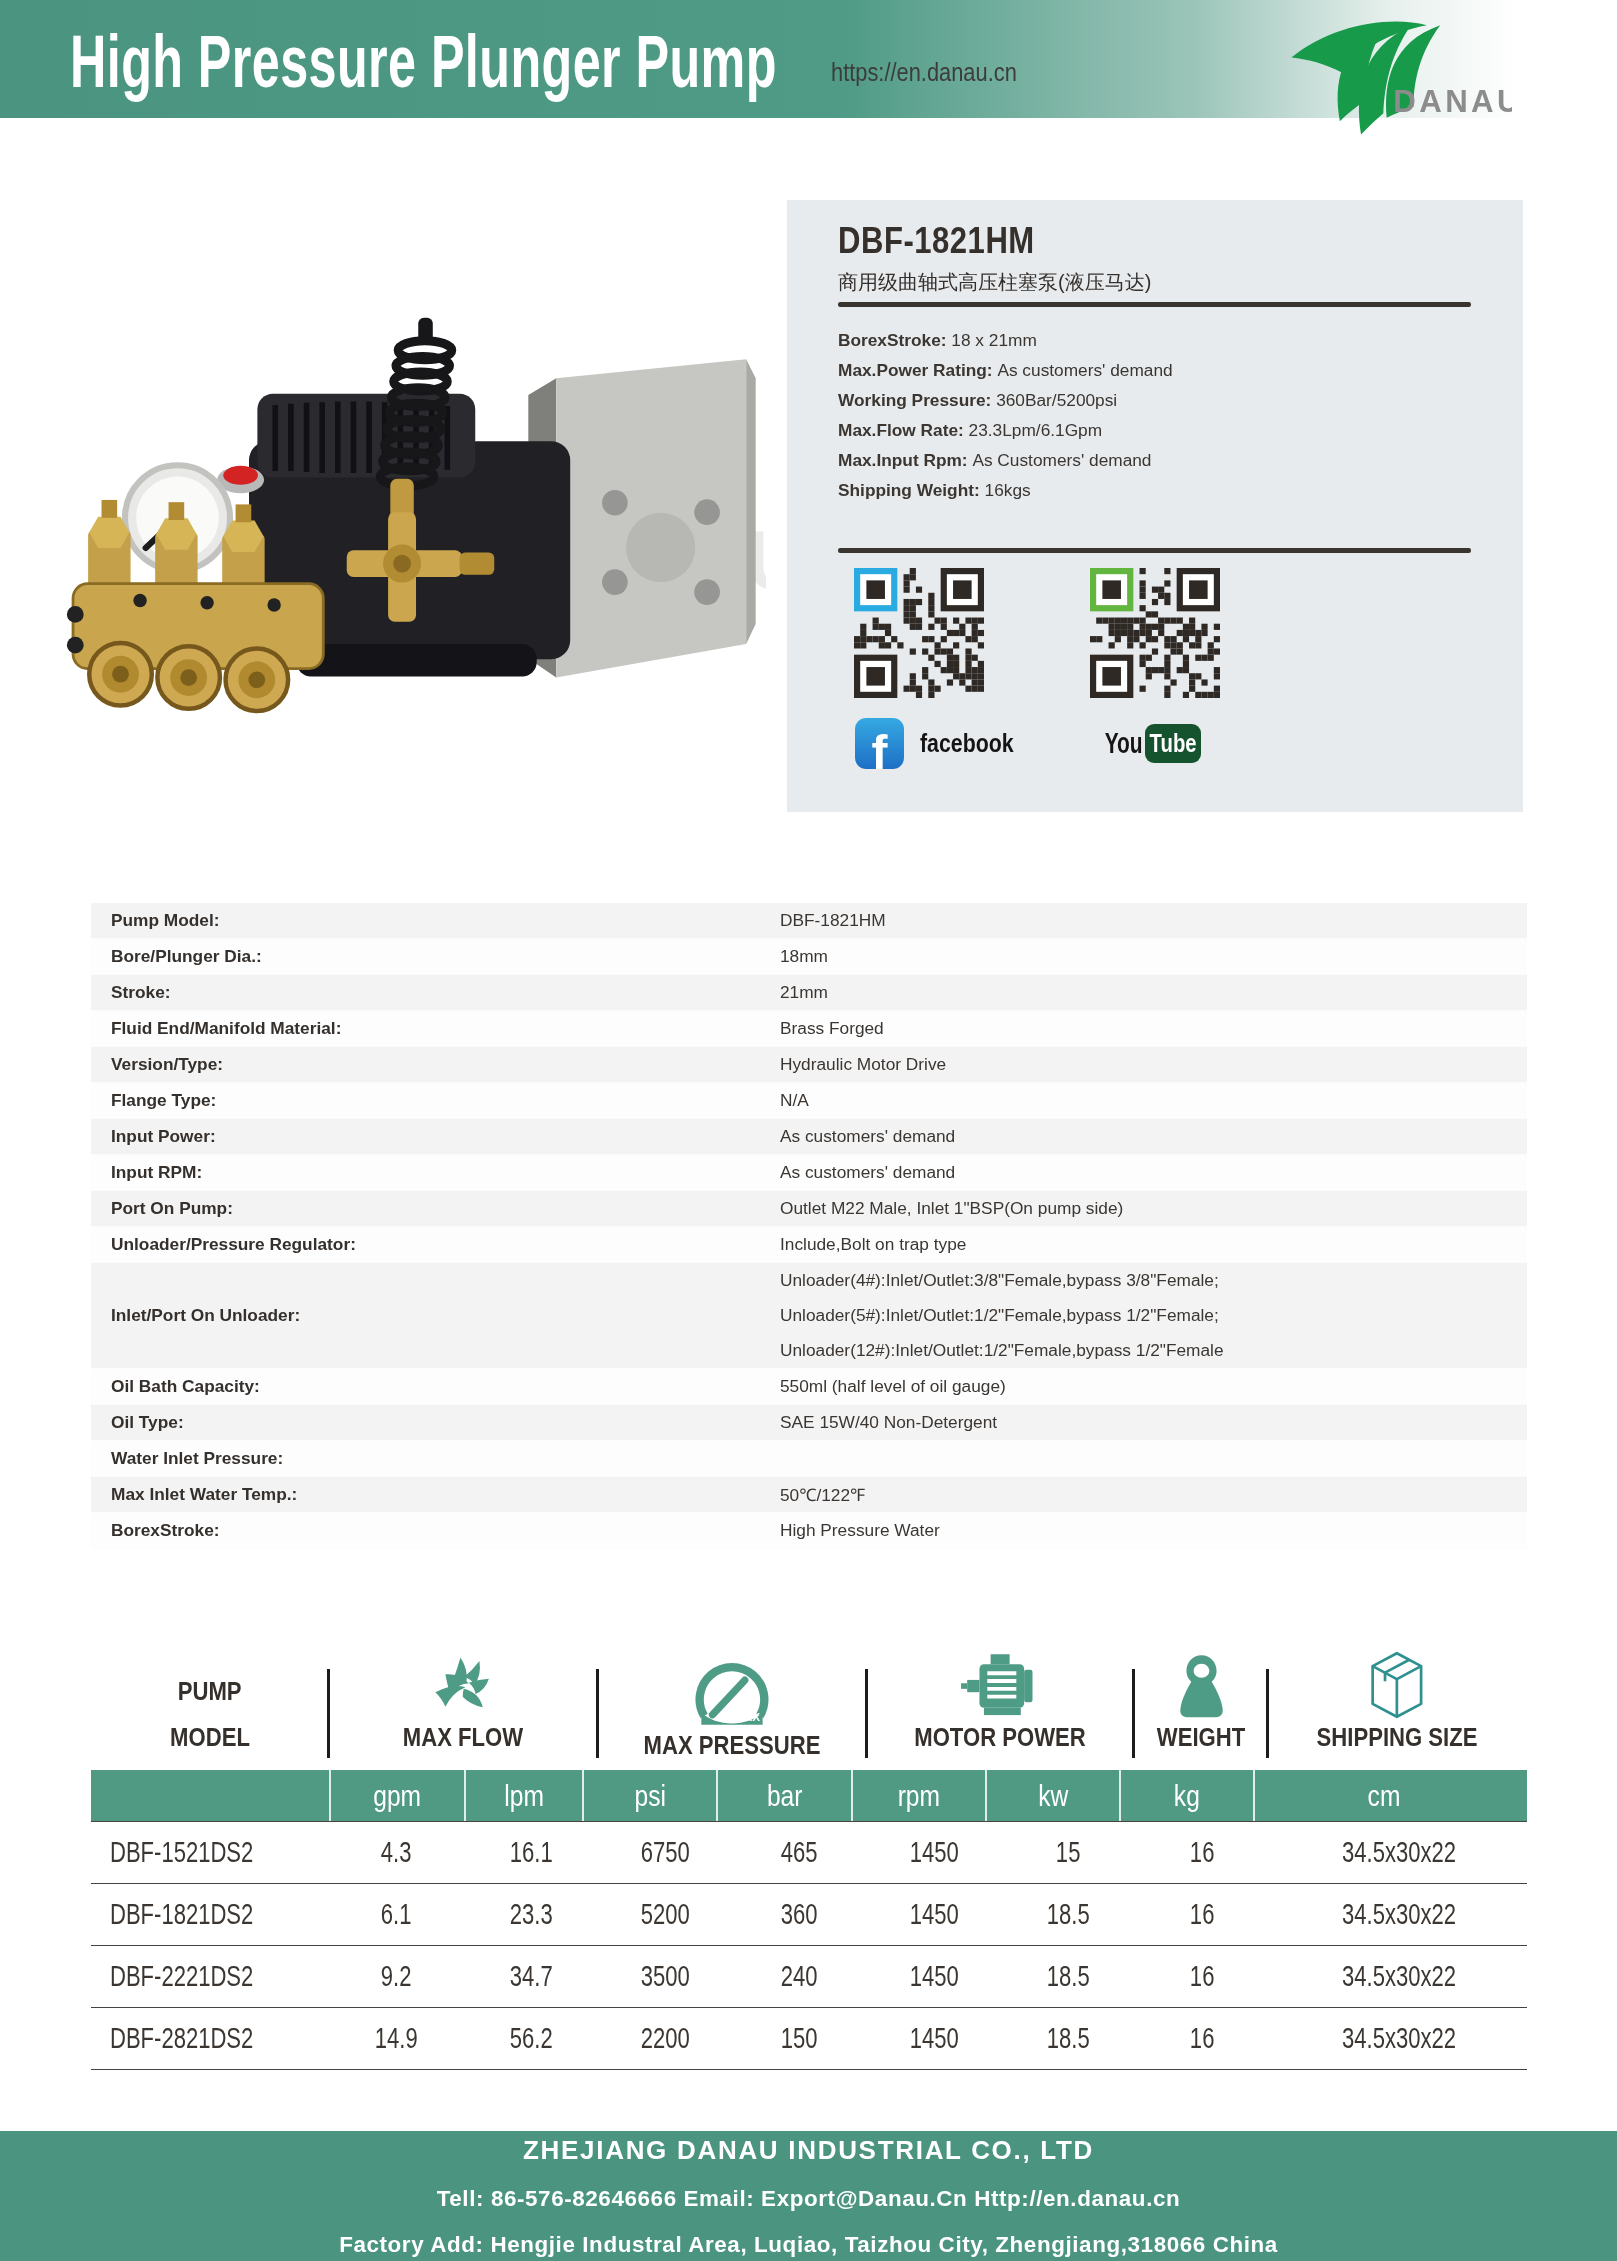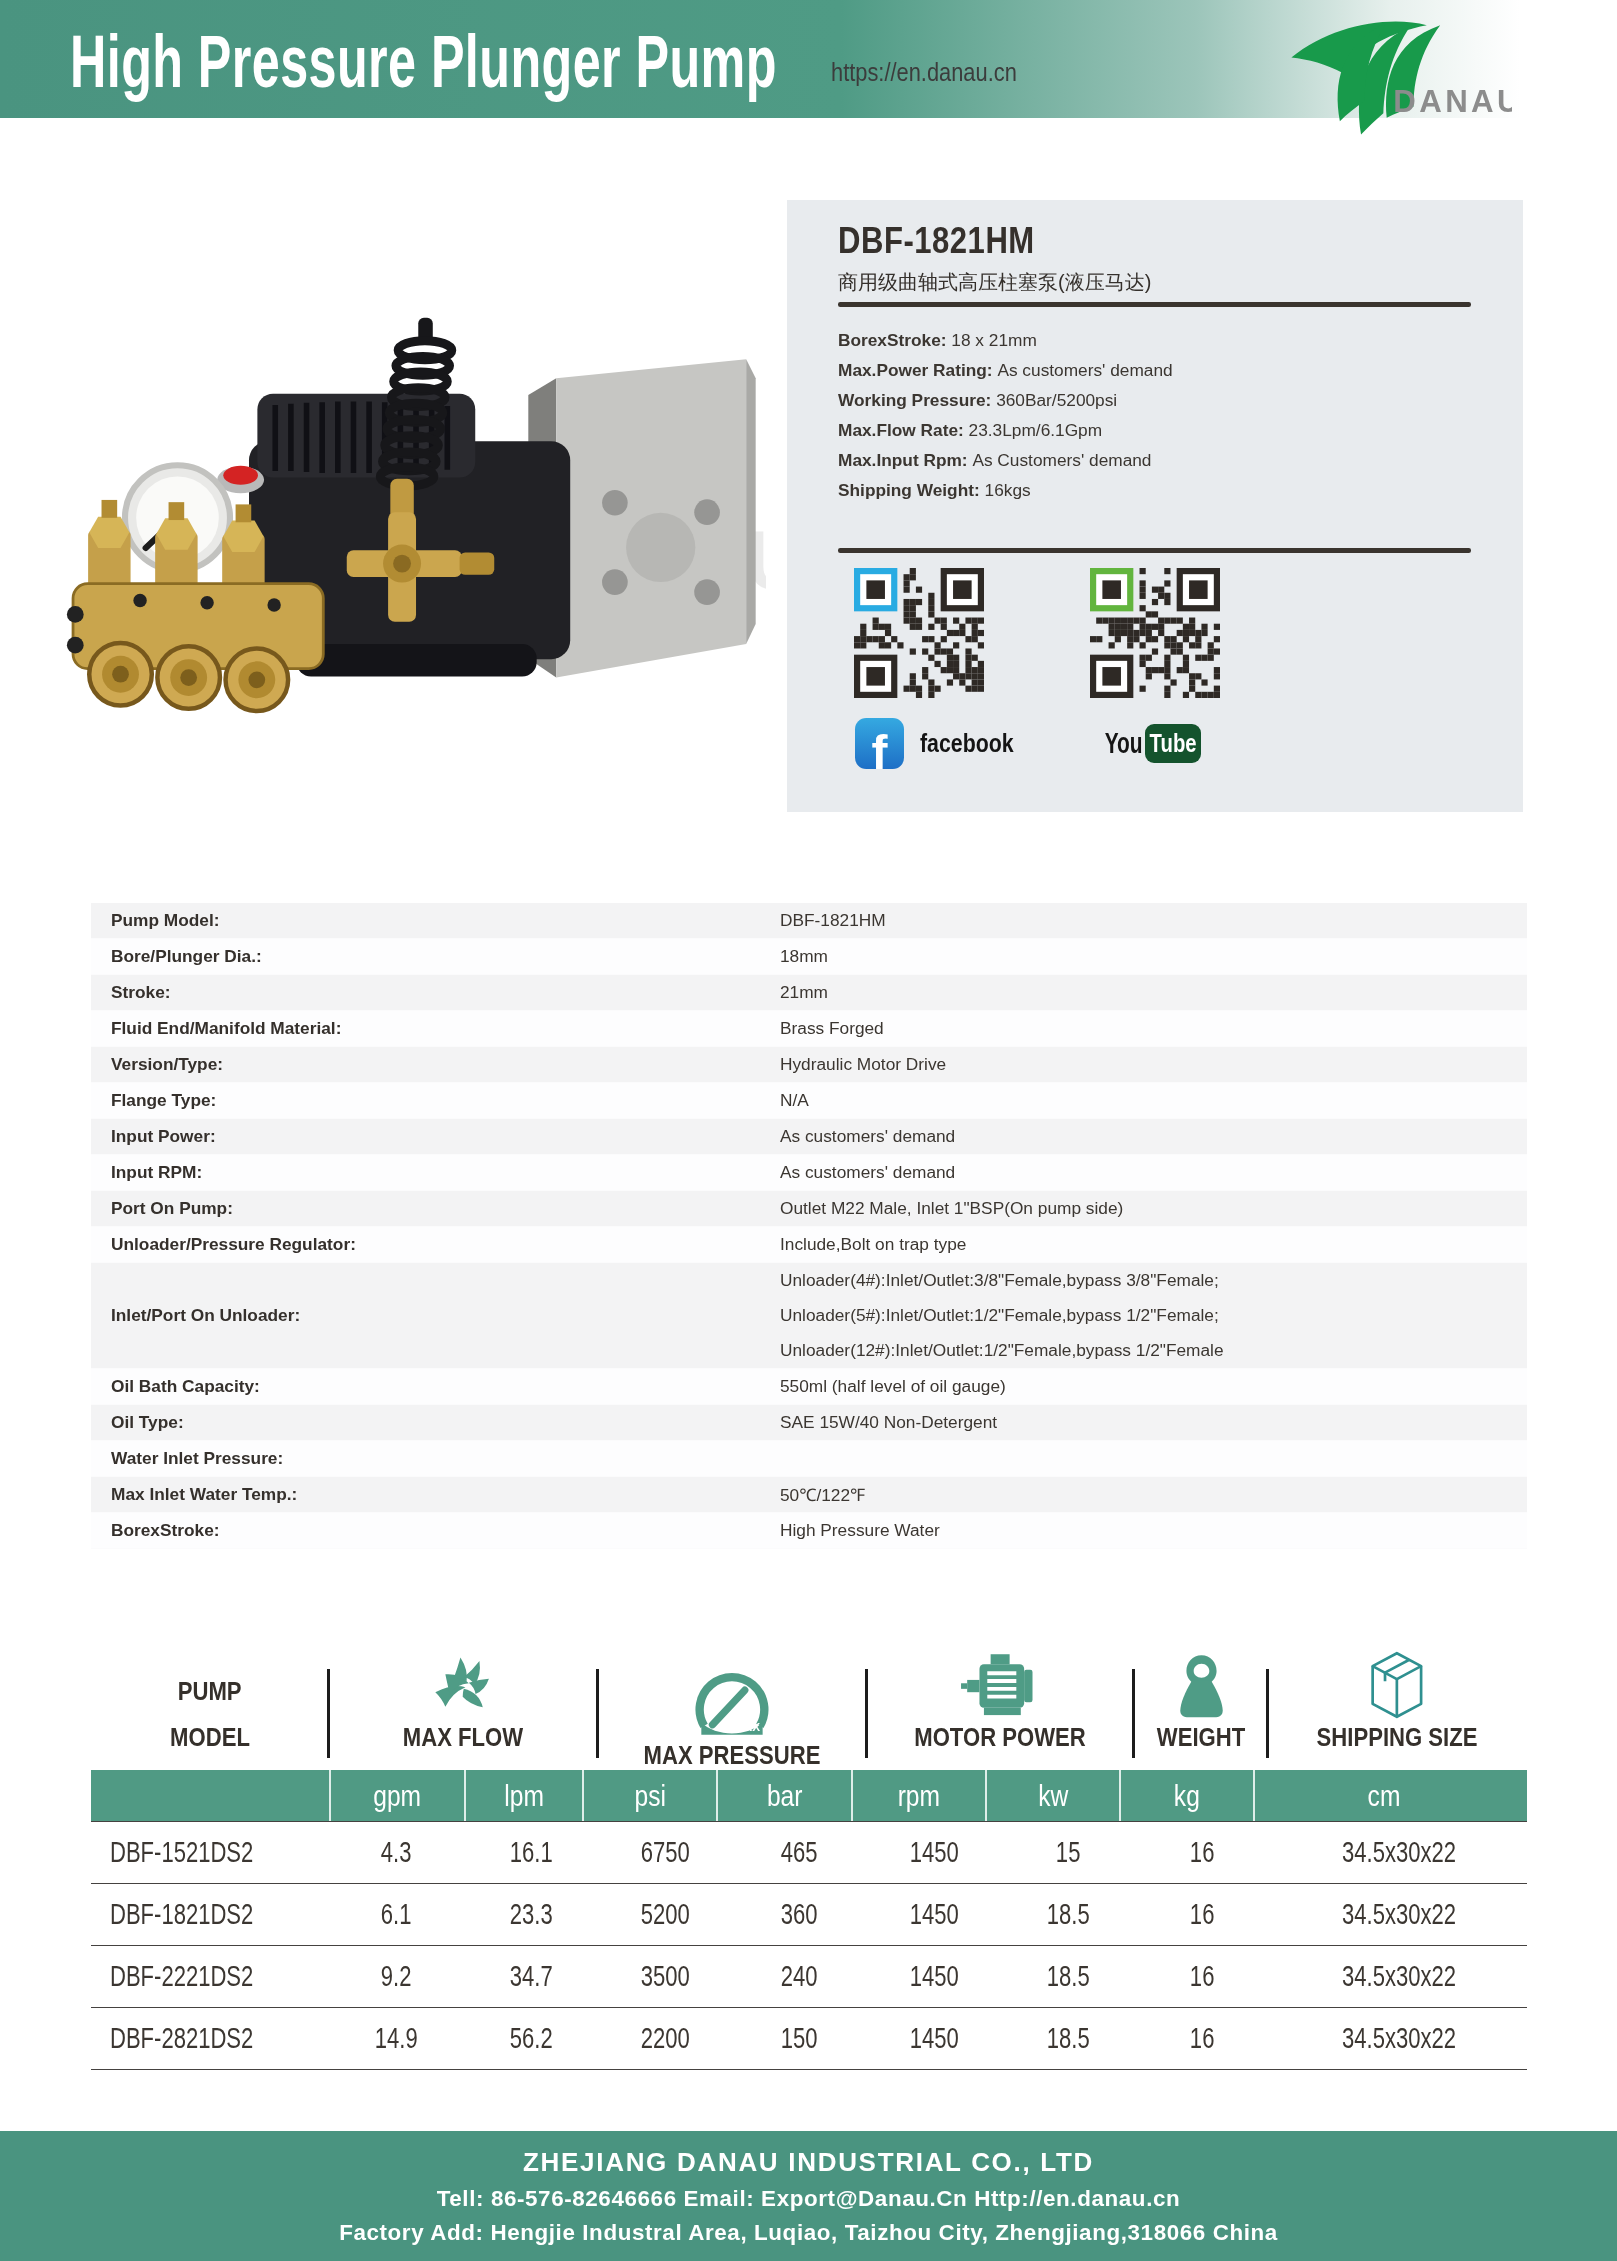--- a/index.html
+++ b/index.html
@@ -71,21 +71,21 @@
   .data-rows{position:absolute;left:91px;top:1821px;width:1436px;}
   .drow{display:grid;height:61px;border-top:1.7px solid #454240;align-items:center;}
   .drow:last-child{border-bottom:1.7px solid #454240;}
   .dcell{text-align:center;font-size:29px;color:#3b3631;}
   .dcell span{display:inline-block;transform:scaleX(.76);white-space:nowrap;}
   .dcell.model{text-align:left;padding-left:19px;}
   .dcell.model span{transform-origin:left center;}
 
   
   .footer{position:absolute;left:0;top:2131px;width:1617px;height:130px;background:var(--footer-green);
-          display:flex;flex-direction:column;align-items:center;justify-content:center;gap:8px;}
+          display:flex;flex-direction:column;align-items:center;justify-content:center;gap:20px;}
   .f1{color:#fff;font-size:26px;font-weight:bold;letter-spacing:1.7px;}
   .f2,.f3{color:#ffffff;font-size:22.4px;font-weight:bold;letter-spacing:0.6px;}
 </style>
 </head>
 <body>
 
 <div class="page">
 
   <div class="hdr">
     <div class="hdr-title">High Pressure Plunger Pump</div>
@@ -551,21 +551,21 @@
             <path d="M55 10 Q69 32 66 53 Q55 45 43 47 Q50 28 55 10Z"></path>
             <path d="M89 16 Q93 42 80 58 Q73 47 61 45 Q77 32 89 16Z"></path>
             <path d="M106 48 Q99 69 82 75 Q80 63 70 55 Q89 49 106 48Z"></path>
             <path d="M61 66 Q88 72 95 99 Q72 94 59 80 Q59 72 61 66Z"></path>
           </g>
         </svg>
       </div>
       <div class="mt-label">MAX FLOW</div>
     </div>
 
-    <div class="mt-col" style="left:641px;top:20px">
+    <div class="mt-col" style="left:641px;top:10px">
       <div class="mt-icon">
         <svg width="84" height="68" viewBox="0 0 150 122">
           <path d="M25 102 A58 58 0 1 1 125 102" fill="none" stroke="#4f9c86" stroke-width="15"></path>
           <path d="M20 96 C46 122 104 122 130 96 L130 118 L20 118 Z" fill="#4f9c86"></path>
           <path d="M40 100 L98 38" stroke="#4f9c86" stroke-width="13" stroke-linecap="round"></path>
           <text x="102" y="112" font-size="21" font-weight="bold" fill="#ffffff" text-anchor="middle">MAX</text>
         </svg>
       </div>
       <div class="mt-label">MAX PRESSURE</div>
     </div>

